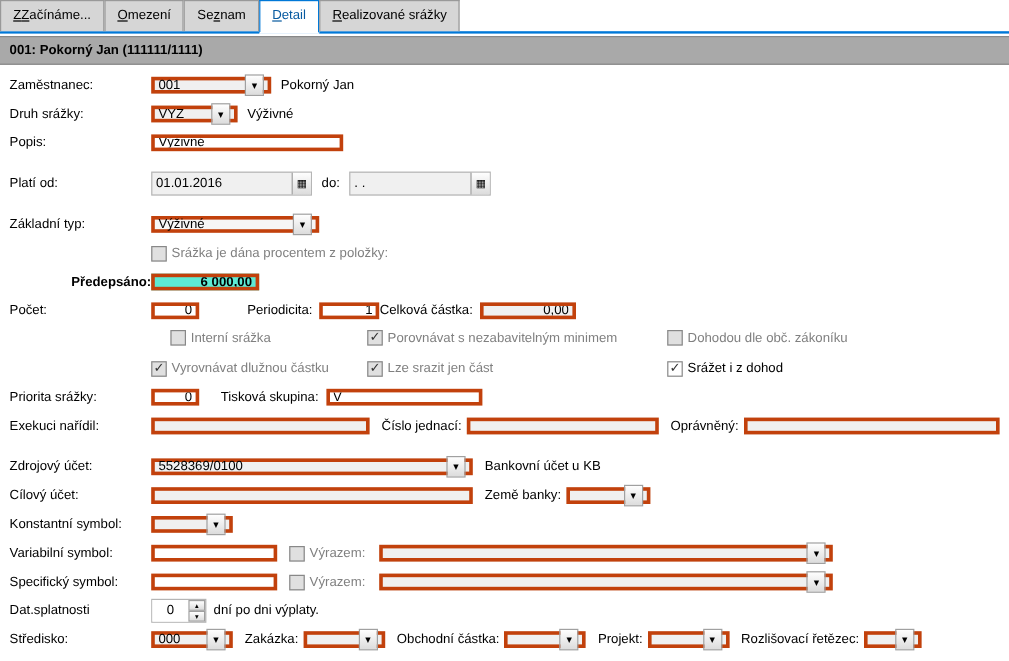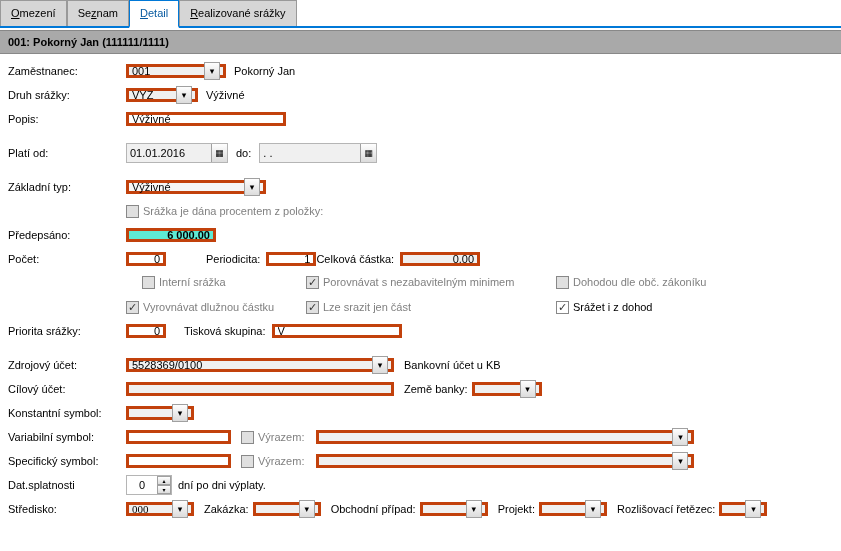--- a/index.html
+++ b/index.html
@@ -45,21 +45,21 @@
   .form-area {
     padding: 6px 8px;
   }
   .row {
     display: flex;
     align-items: center;
     min-height: 22px;
     margin-bottom: 2px;
   }
   .lbl { width: 118px; flex-shrink: 0; }
-  .lbl-bold { font-weight: normal; }
+  .lbl-bold { font-weight: bold; text-align: right; }
   input[type="text"], .combo, .spin {
     font: inherit;
     height: 14px;
     border: 3px solid #c2410c;
     padding: 1px 3px;
     background: #fff;
   }
   input[readonly] {
     background: #f0f0f0;
   }
@@ -123,20 +123,21 @@
     background:#fff;
   }
   .spin-wrap input { border:none; height:18px; width:30px; text-align:center;}
   .spinbtns { display:flex; flex-direction:column; }
   .spinbtns .spinbtn { height:9px; width:14px; font-size:6px; margin:0;}
 </style>
 </head>
 <body>
 
 <div class="tabbar">
+  <div class="tab inactive"><u>Z</u><span></span><span id="tab1"><u>Z</u>ačínáme...</span></div>
   <div class="tab inactive"><span id="tab2"><u>O</u>mezení</span></div>
   <div class="tab inactive"><span id="tab3">Se<u>z</u>nam</span></div>
   <div class="tab active"><span id="tab4"><u>D</u>etail</span></div>
   <div class="tab inactive"><span id="tab5"><u>R</u>ealizované srážky</span></div>
 </div>
 
 <div class="header">001: Pokorný Jan  (111111/1111)</div>
 
 <div class="form-area">
 
@@ -158,21 +159,21 @@
     <span style="margin-left:8px;">Výživné</span>
   </div>
 
   <div class="row">
     <span class="lbl">Popis:</span>
     <input type="text" style="width: 160px;" value="Výživné">
   </div>
 
   <div class="row">
     <span class="lbl">Platí od:</span>
-    <span class="date" style="width:102px;">
+    <span class="date" style="width:134px;">
       <span class="val">01.01.2016</span>
       <span class="datebtn">▦</span>
     </span>
     <span style="margin:15px 8px;">do:</span>
     <span class="date" style="width:118px;">
       <span class="val">.  .</span>
       <span class="datebtn">▦</span>
     </span>
   </div>
 
@@ -255,20 +256,28 @@
   </div>
 
   <div class="row">
     <span class="lbl">Priorita srážky:</span>
     <input type="text" class="num" style="width: 40px;" value="0">
     <span style="width:18px;"></span>
     <span>Tisková skupina:</span>
     <input type="text" style="width: 130px; margin-left: 6px;" value="V">
   </div>
 
+  <div class="row">
+    <span class="lbl">Exekuci nařídil:</span>
+    <input type="text" readonly="" style="width: 182px; background: rgb(240, 240, 240);" value="">
+    <span style="margin-left:10px;">Číslo jednací:</span>
+    <input type="text" readonly="" style="width: 160px; margin-left: 4px; background: rgb(240, 240, 240);" value="">
+    <span style="margin-left:10px;">Oprávněný:</span>
+    <input type="text" readonly="" style="flex: 1 1 0%; margin-left: 4px; background: rgb(240, 240, 240);" value="">
+  </div>
 
   <div style="height:10px;"></div>
 
   <div class="row">
     <span class="lbl">Zdrojový účet:</span>
     <span class="combo" style="width:268px;">
       <span class="val">5528369/0100</span>
       <span class="btn">▾</span>
     </span>
     <span style="margin-left:10px;">Bankovní účet u KB</span>
@@ -326,30 +335,30 @@
       <span class="spinbtns">
         <span class="spinbtn">▴</span>
         <span class="spinbtn">▾</span>
       </span>
     </span>
     <span style="margin-left:6px;">dní po dni výplaty.</span>
   </div>
 
   <div class="row">
     <span class="lbl">Středisko:</span>
-    <span class="combo" style="width:68px;font-family:Liberation Serif, serif;">
+    <span class="combo" style="width:68px;">
       <span class="val">000</span>
       <span class="btn">▾</span>
     </span>
     <span style="margin-left:10px;">Zakázka:</span>
     <span class="combo" style="width:68px;margin-left:4px;">
       <span class="val"></span>
       <span class="btn">▾</span>
     </span>
-    <span style="margin-left:10px;">Obchodní případ:</span>
+    <span style="margin-left:10px;">Obchodní částka:</span>
     <span class="combo" style="width:68px;margin-left:4px;">
       <span class="val"></span>
       <span class="btn">▾</span>
     </span>
     <span style="margin-left:10px;">Projekt:</span>
     <span class="combo" style="width:68px;margin-left:4px;">
       <span class="val"></span>
       <span class="btn">▾</span>
     </span>
     <span style="margin-left:10px;">Rozlišovací řetězec:</span>

